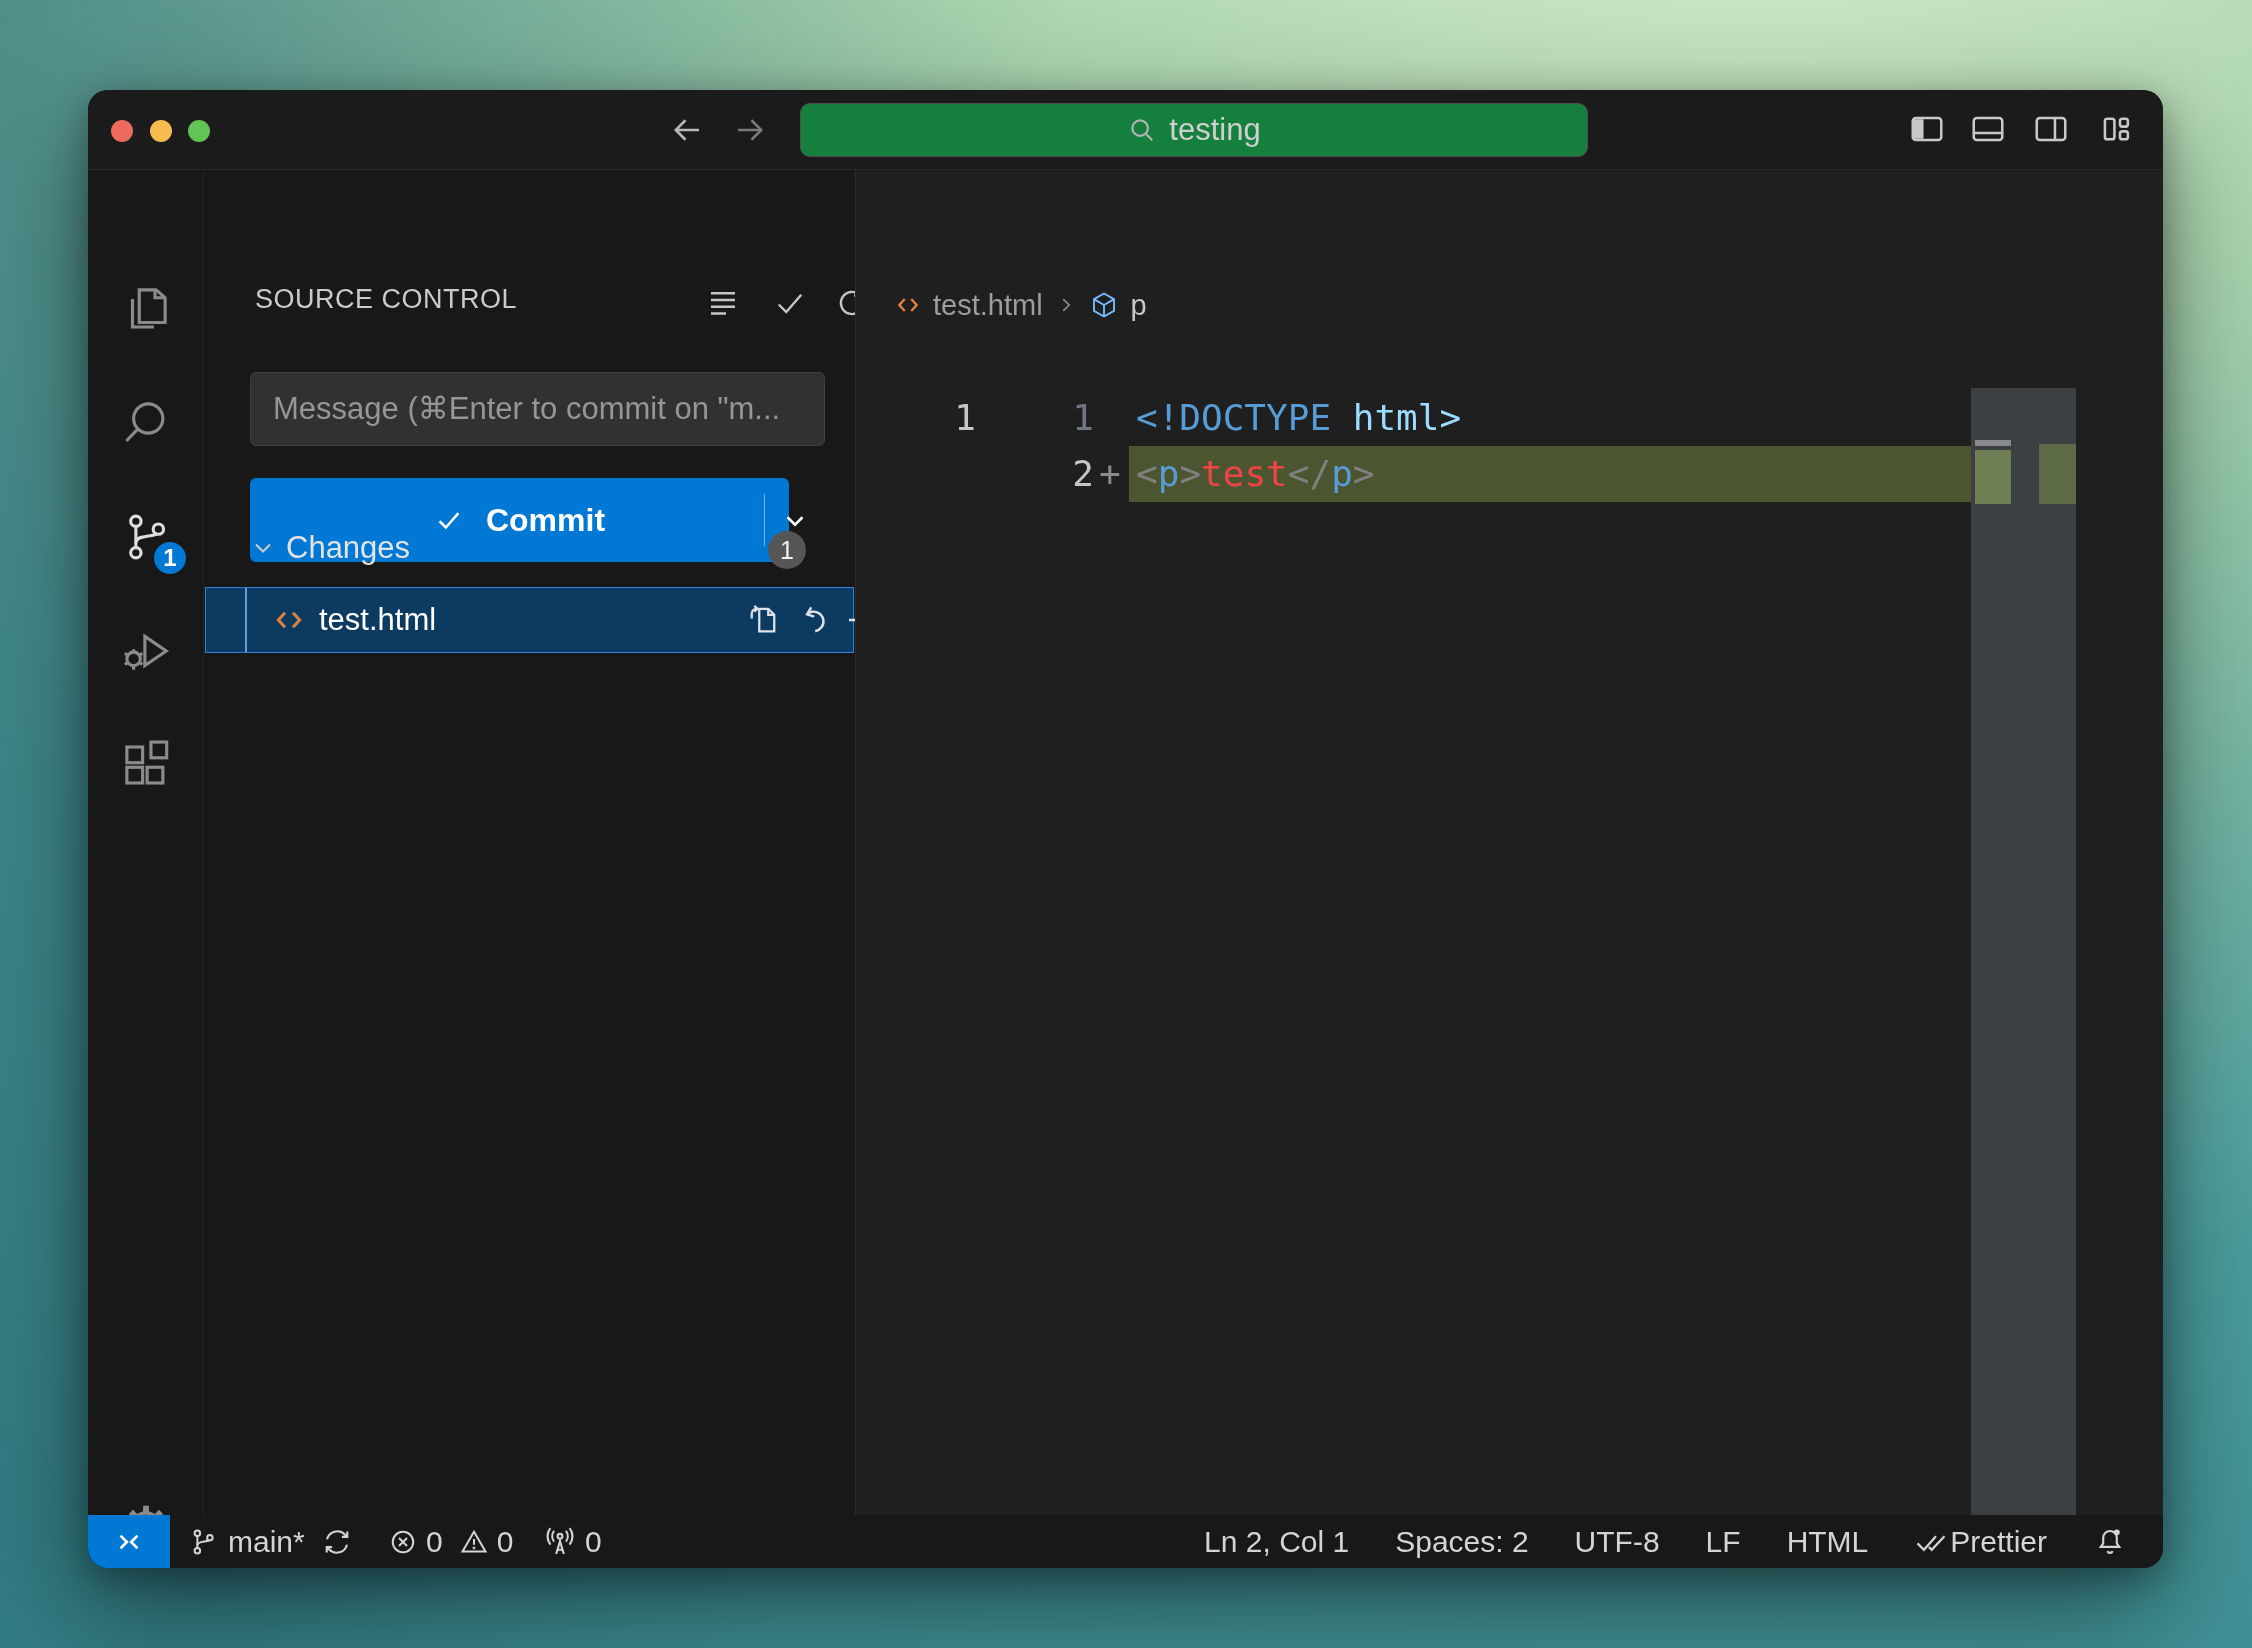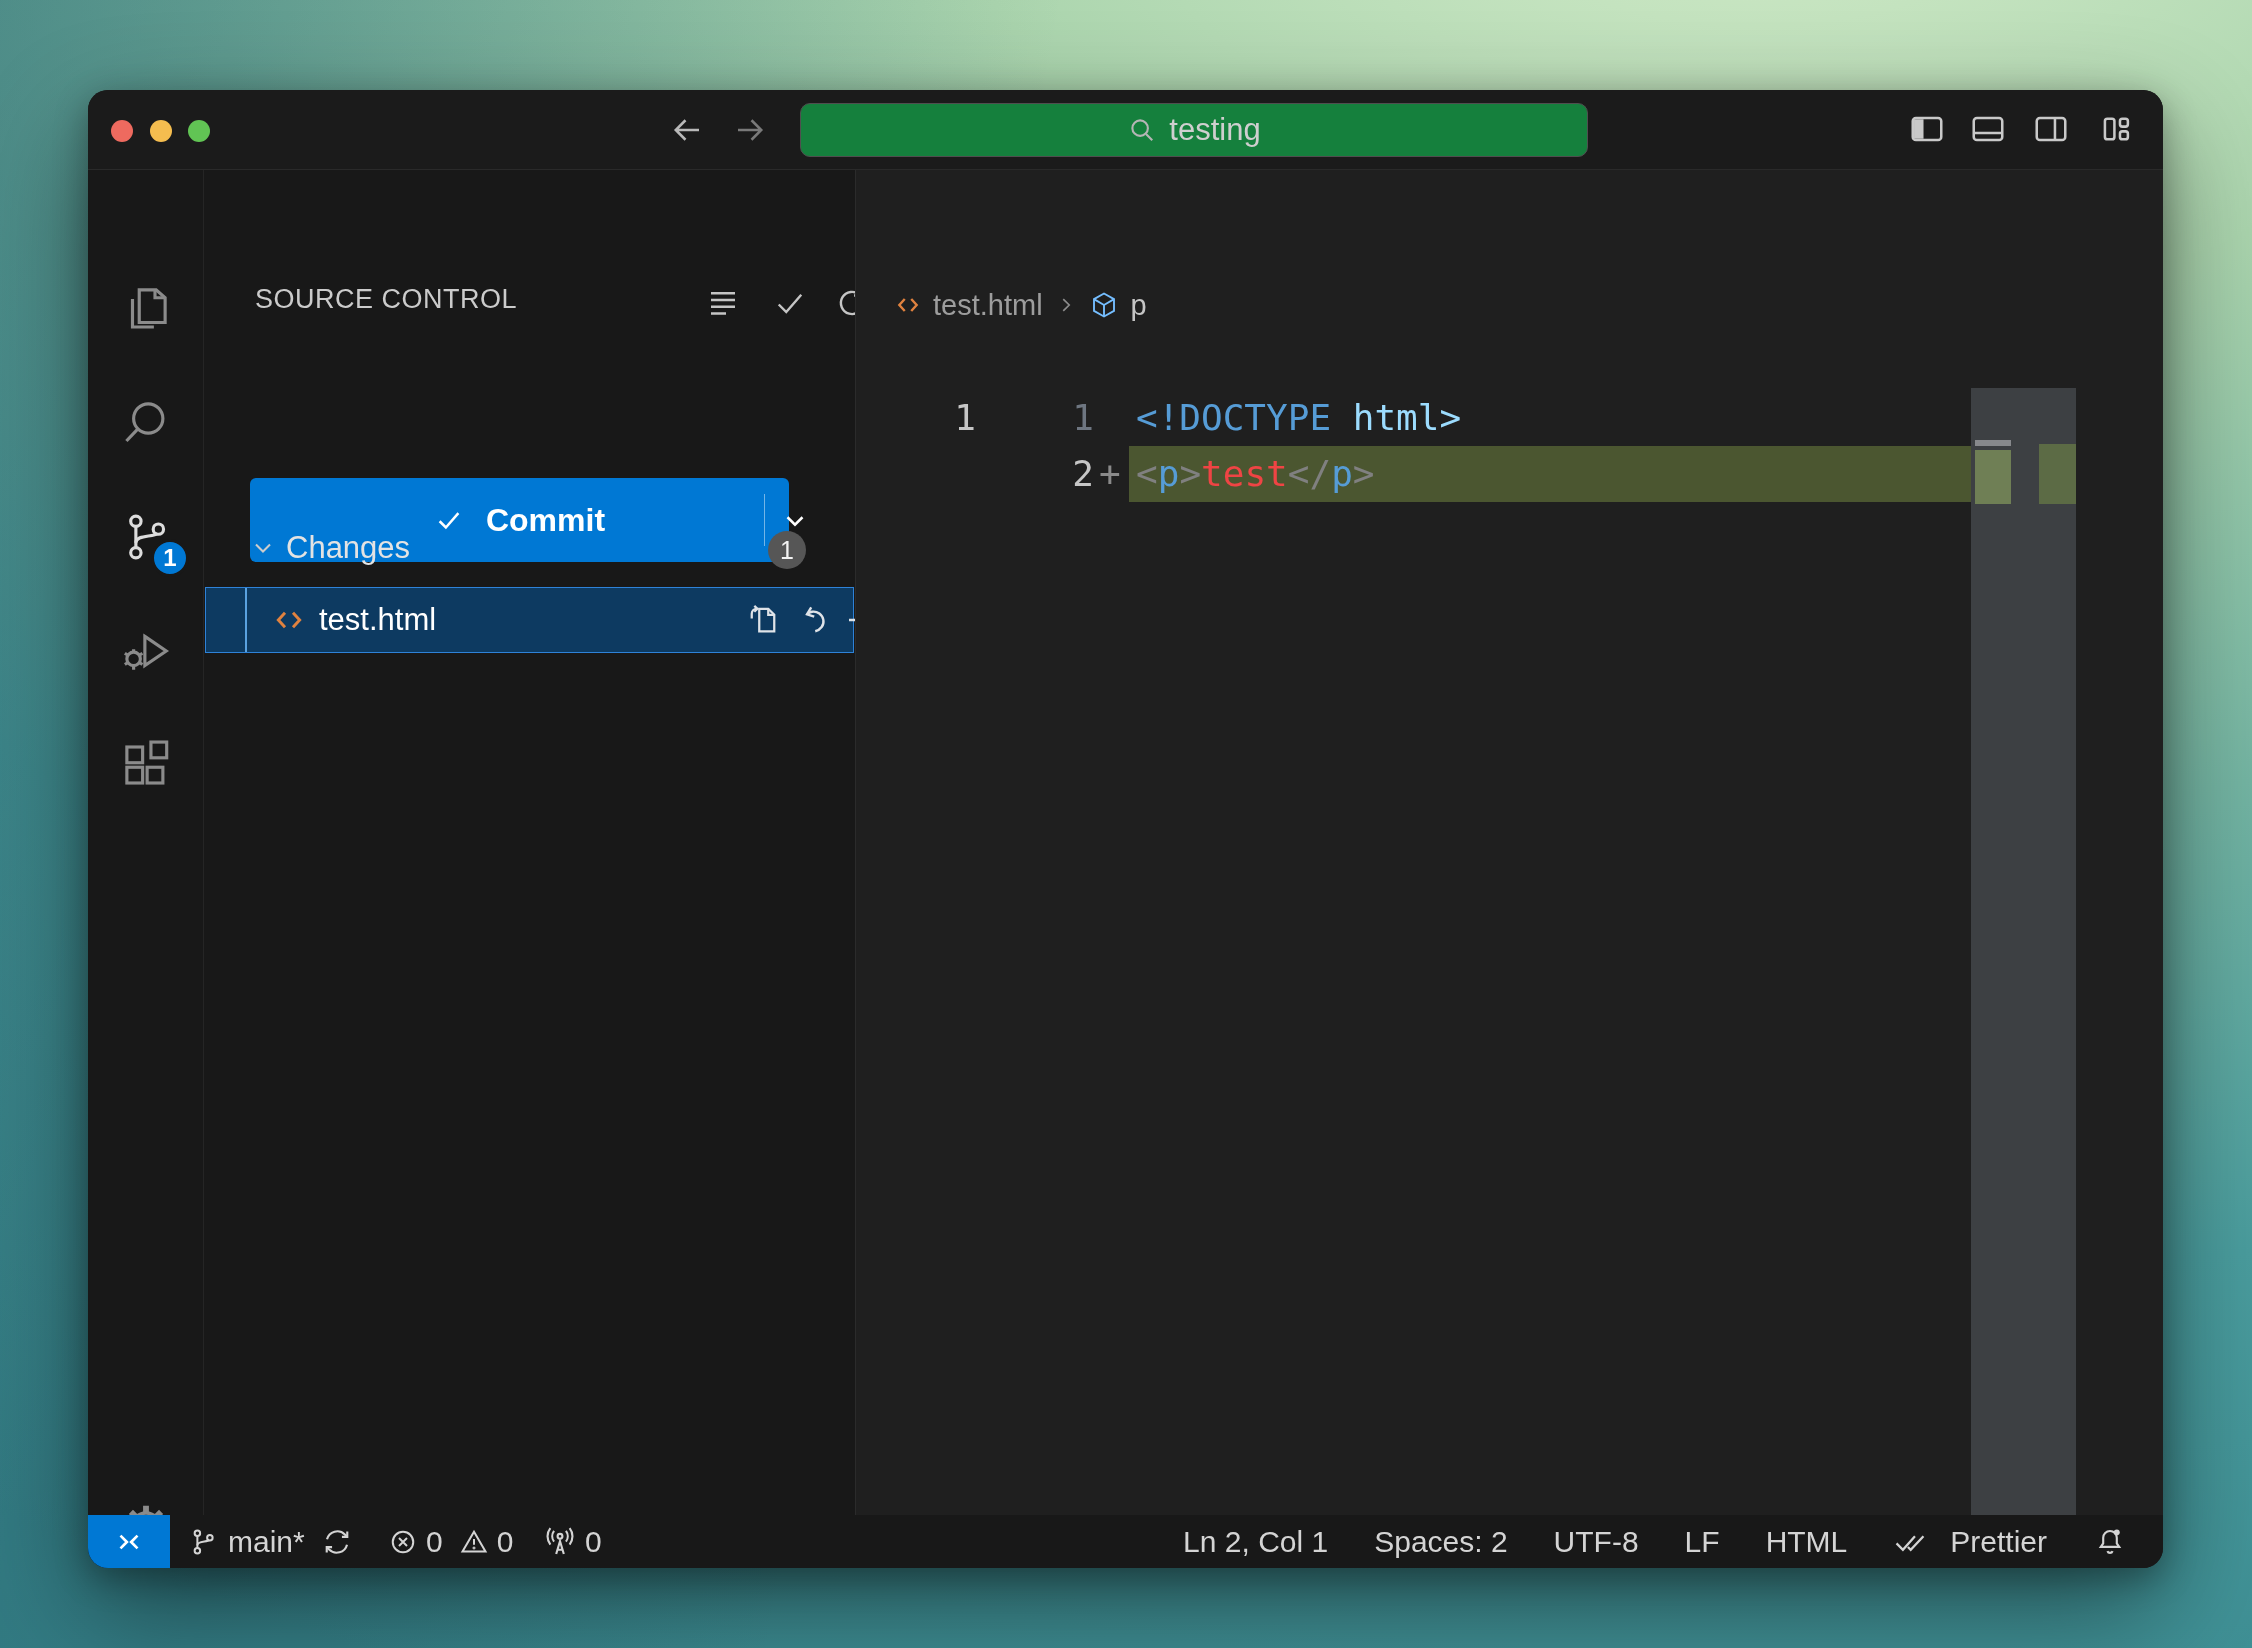--- a/index.html
+++ b/index.html
@@ -219,20 +219,21 @@
         </svg>
     </span>
     <span class="hdricon" style="left:691px;">
       <svg viewBox="0 0 24 24" fill="currentColor">
           <circle cx="5" cy="12" r="1.6"></circle>
           <circle cx="12" cy="12" r="1.6"></circle>
           <circle cx="19" cy="12" r="1.6"></circle>
         </svg>
     </span>
 
+    <input class="msginput" type="text" placeholder="Message (⌘Enter to commit on &quot;m..." style="">
 
     <button class="commitbtn">
       <span style="width:30px;height:30px;">
         <svg viewBox="0 0 24 24" fill="none" stroke="currentColor" stroke-width="2">
             <path d="m4.5 13 5 5L19.5 6.5"></path>
           </svg>
       </span>
       <span>Commit</span>
     </button>
     <span class="commitsep"></span>
@@ -383,21 +384,21 @@
       </span>
       <span>0</span>
     </div>
 
     <div class="sgroup" style="right:36px;gap:46px;">
       <span>Ln 2, Col 1</span>
       <span>Spaces: 2</span>
       <span>UTF-8</span>
       <span>LF</span>
       <span>HTML</span>
-      <span style="display:flex;align-items:flex-start;gap:23px;">
+      <span style="display:flex;align-items:flex-start;gap:2px;">
         <span class="sicon" style="width:34px;height:34px;">
           <svg viewBox="0 0 24 24" fill="none" stroke="currentColor" stroke-width="1.6">
               <path d="m2.5 13 4.5 4.5L15.5 8"></path>
               <path d="m10.5 15.5 2 2L21.5 8"></path>
             </svg>
         </span>
         <span>Prettier</span>
       </span>
       <span class="sicon" style="width:34px;height:34px;">
         <svg viewBox="0 0 24 24" fill="none" stroke="currentColor" stroke-width="1.5">

